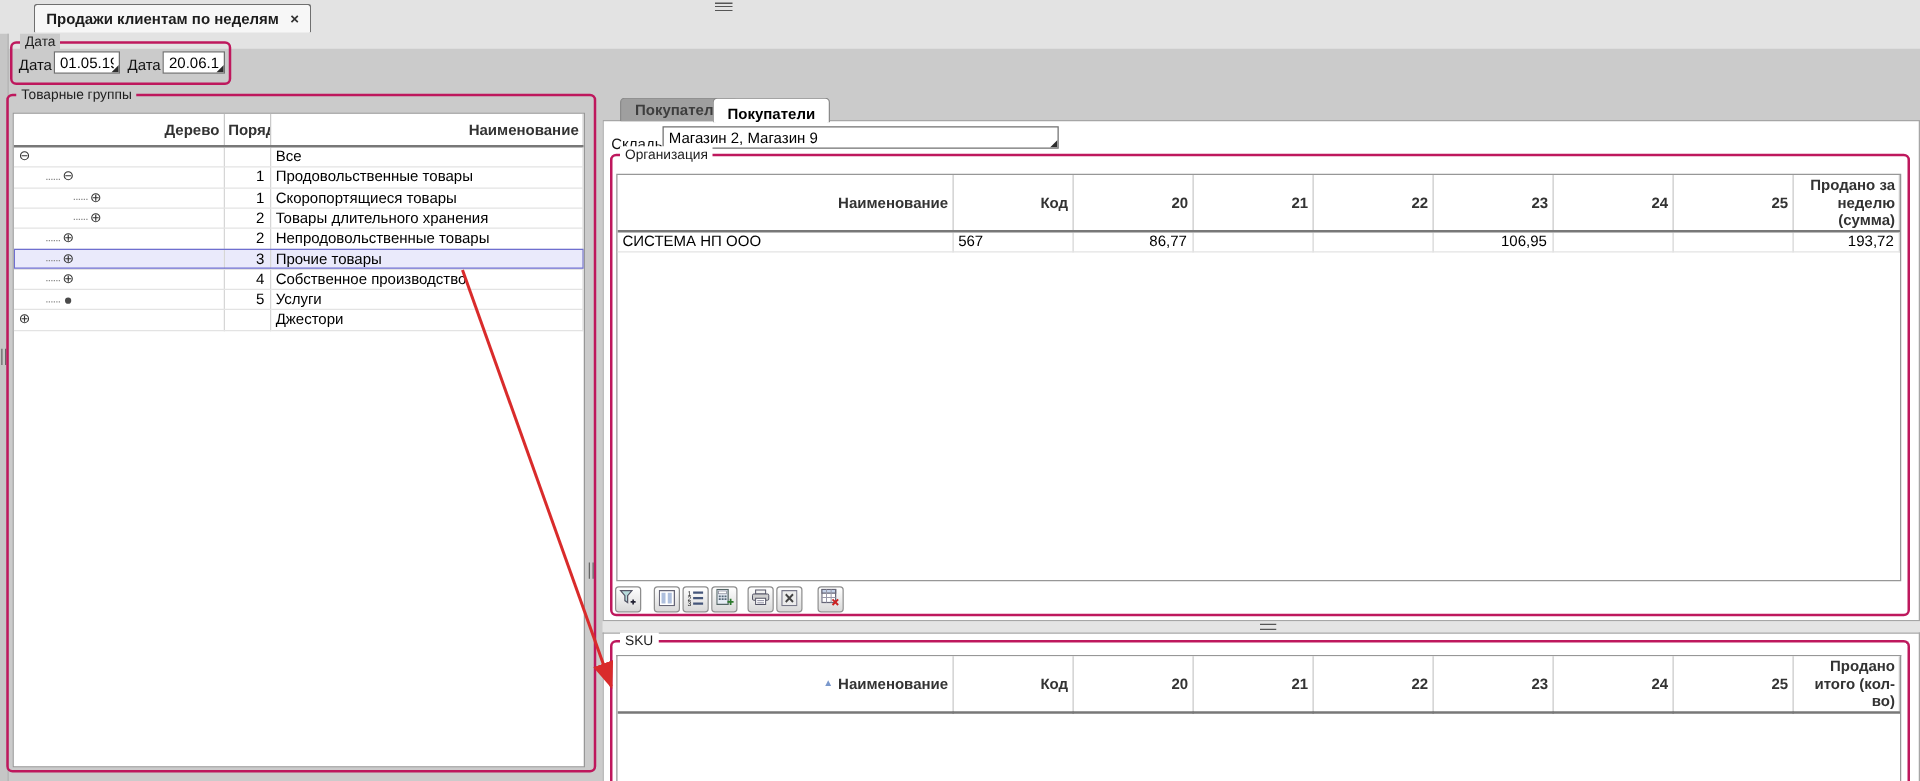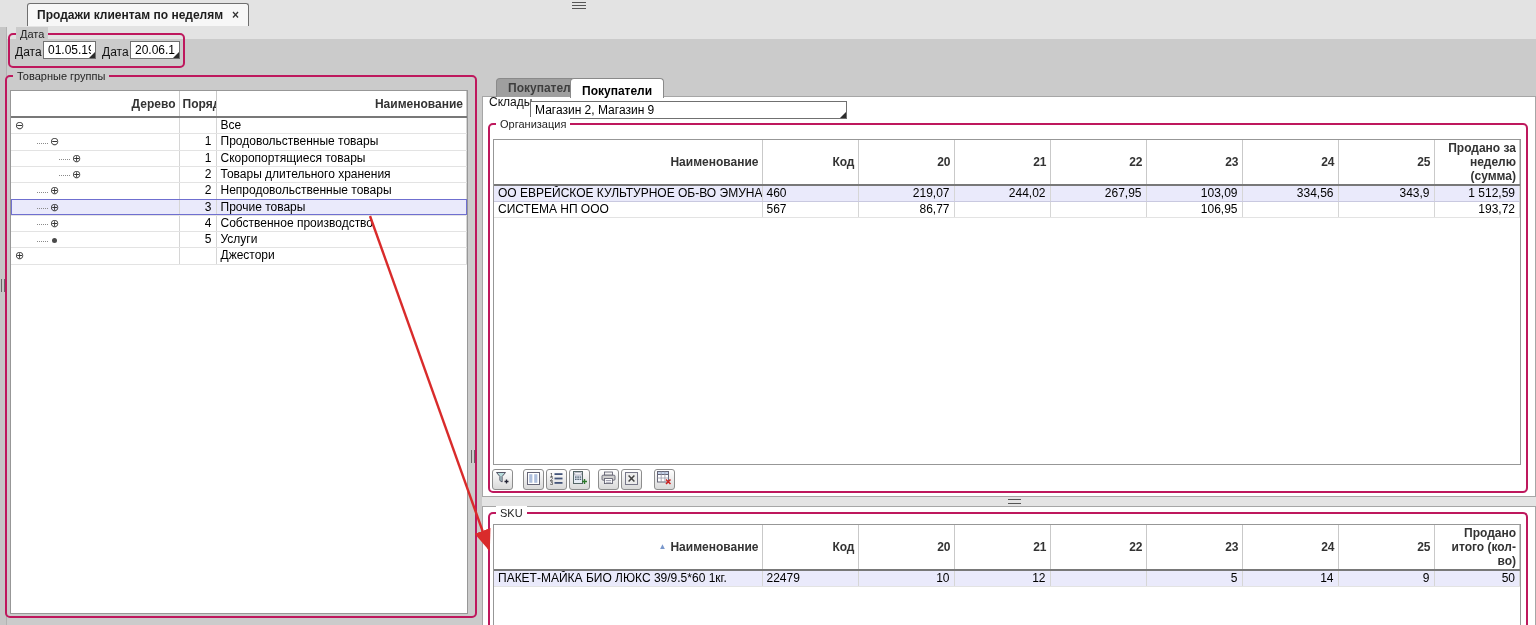--- a/index.html
+++ b/index.html
@@ -196,21 +196,21 @@
 
 <div class="sub-tab inactive" style="left:496px;">
   <span>Покупатель</span>
 </div>
 <div class="sub-tab active" style="left:570px;">
   <span>Покупатели</span>
 </div>
 
 <div class="panel" style="left:482px; top:96px; width:1054px; height:401px;"></div>
 
-<span class="field-label" style="left:489px; top:95px;">Склады</span>
+<span class="field-label" style="left:489px; top:108px;">Склады</span>
 <span class="combo" style="left:530px; top:101px; width:317px; height:18px;">
   <input value="Магазин 2, Магазин 9" style="">
 </span>
 
 <div class="fs fs-white" style="left:488px; top:123px; width:1040px; height:370px;">
   <span class="legend">Организация</span>
 </div>
 <div class="grid-box" style="left:493px; top:139px; width:1028px; height:326px;">
   <table class="grid" id="org-table">
     <colgroup>
@@ -231,31 +231,20 @@
           <th style="height: 31px;">20</th>
           <th style="height: 31px;">21</th>
           <th style="height: 31px;">22</th>
           <th style="height: 31px;">23</th>
           <th style="height: 31px;">24</th>
           <th style="height: 31px;">25</th>
           <th style="height: 31px;">Продано за неделю (сумма)</th>
         </tr>
       </thead>
       <tbody id="org-body">
-        <tr class="selected">
-          <td>ОО ЕВРЕЙСКОЕ КУЛЬТУРНОЕ ОБ-ВО ЭМУНА</td>
-          <td>460</td>
-          <td class="num">219,07</td>
-          <td class="num">244,02</td>
-          <td class="num">267,95</td>
-          <td class="num">103,09</td>
-          <td class="num">334,56</td>
-          <td class="num">343,9</td>
-          <td class="num">1 512,59</td>
-        </tr>
         <tr>
           <td>СИСТЕМА НП ООО</td>
           <td>567</td>
           <td class="num">86,77</td>
           <td class="num"></td>
           <td class="num"></td>
           <td class="num">106,95</td>
           <td class="num"></td>
           <td class="num"></td>
           <td class="num">193,72</td>
@@ -355,31 +344,20 @@
           <th style="height: 32px;">20</th>
           <th style="height: 32px;">21</th>
           <th style="height: 32px;">22</th>
           <th style="height: 32px;">23</th>
           <th style="height: 32px;">24</th>
           <th style="height: 32px;">25</th>
           <th style="height: 32px;">Продано итого (кол-во)</th>
         </tr>
       </thead>
       <tbody id="sku-body">
-        <tr class="selected">
-          <td>ПАКЕТ-МАЙКА БИО ЛЮКС 39/9.5*60 1кг.</td>
-          <td>22479</td>
-          <td class="num">10</td>
-          <td class="num">12</td>
-          <td class="num"></td>
-          <td class="num">5</td>
-          <td class="num">14</td>
-          <td class="num">9</td>
-          <td class="num">50</td>
-        </tr>
       </tbody>
   </table>
 </div>
 
 <svg class="arrow-layer">
   <defs>
     <marker id="ah" markerWidth="10" markerHeight="8" refX="8" refY="3.5" orient="auto">
       <polygon points="0 0, 9 3.5, 0 7" fill="#d92b2b"></polygon>
     </marker>
   </defs>

